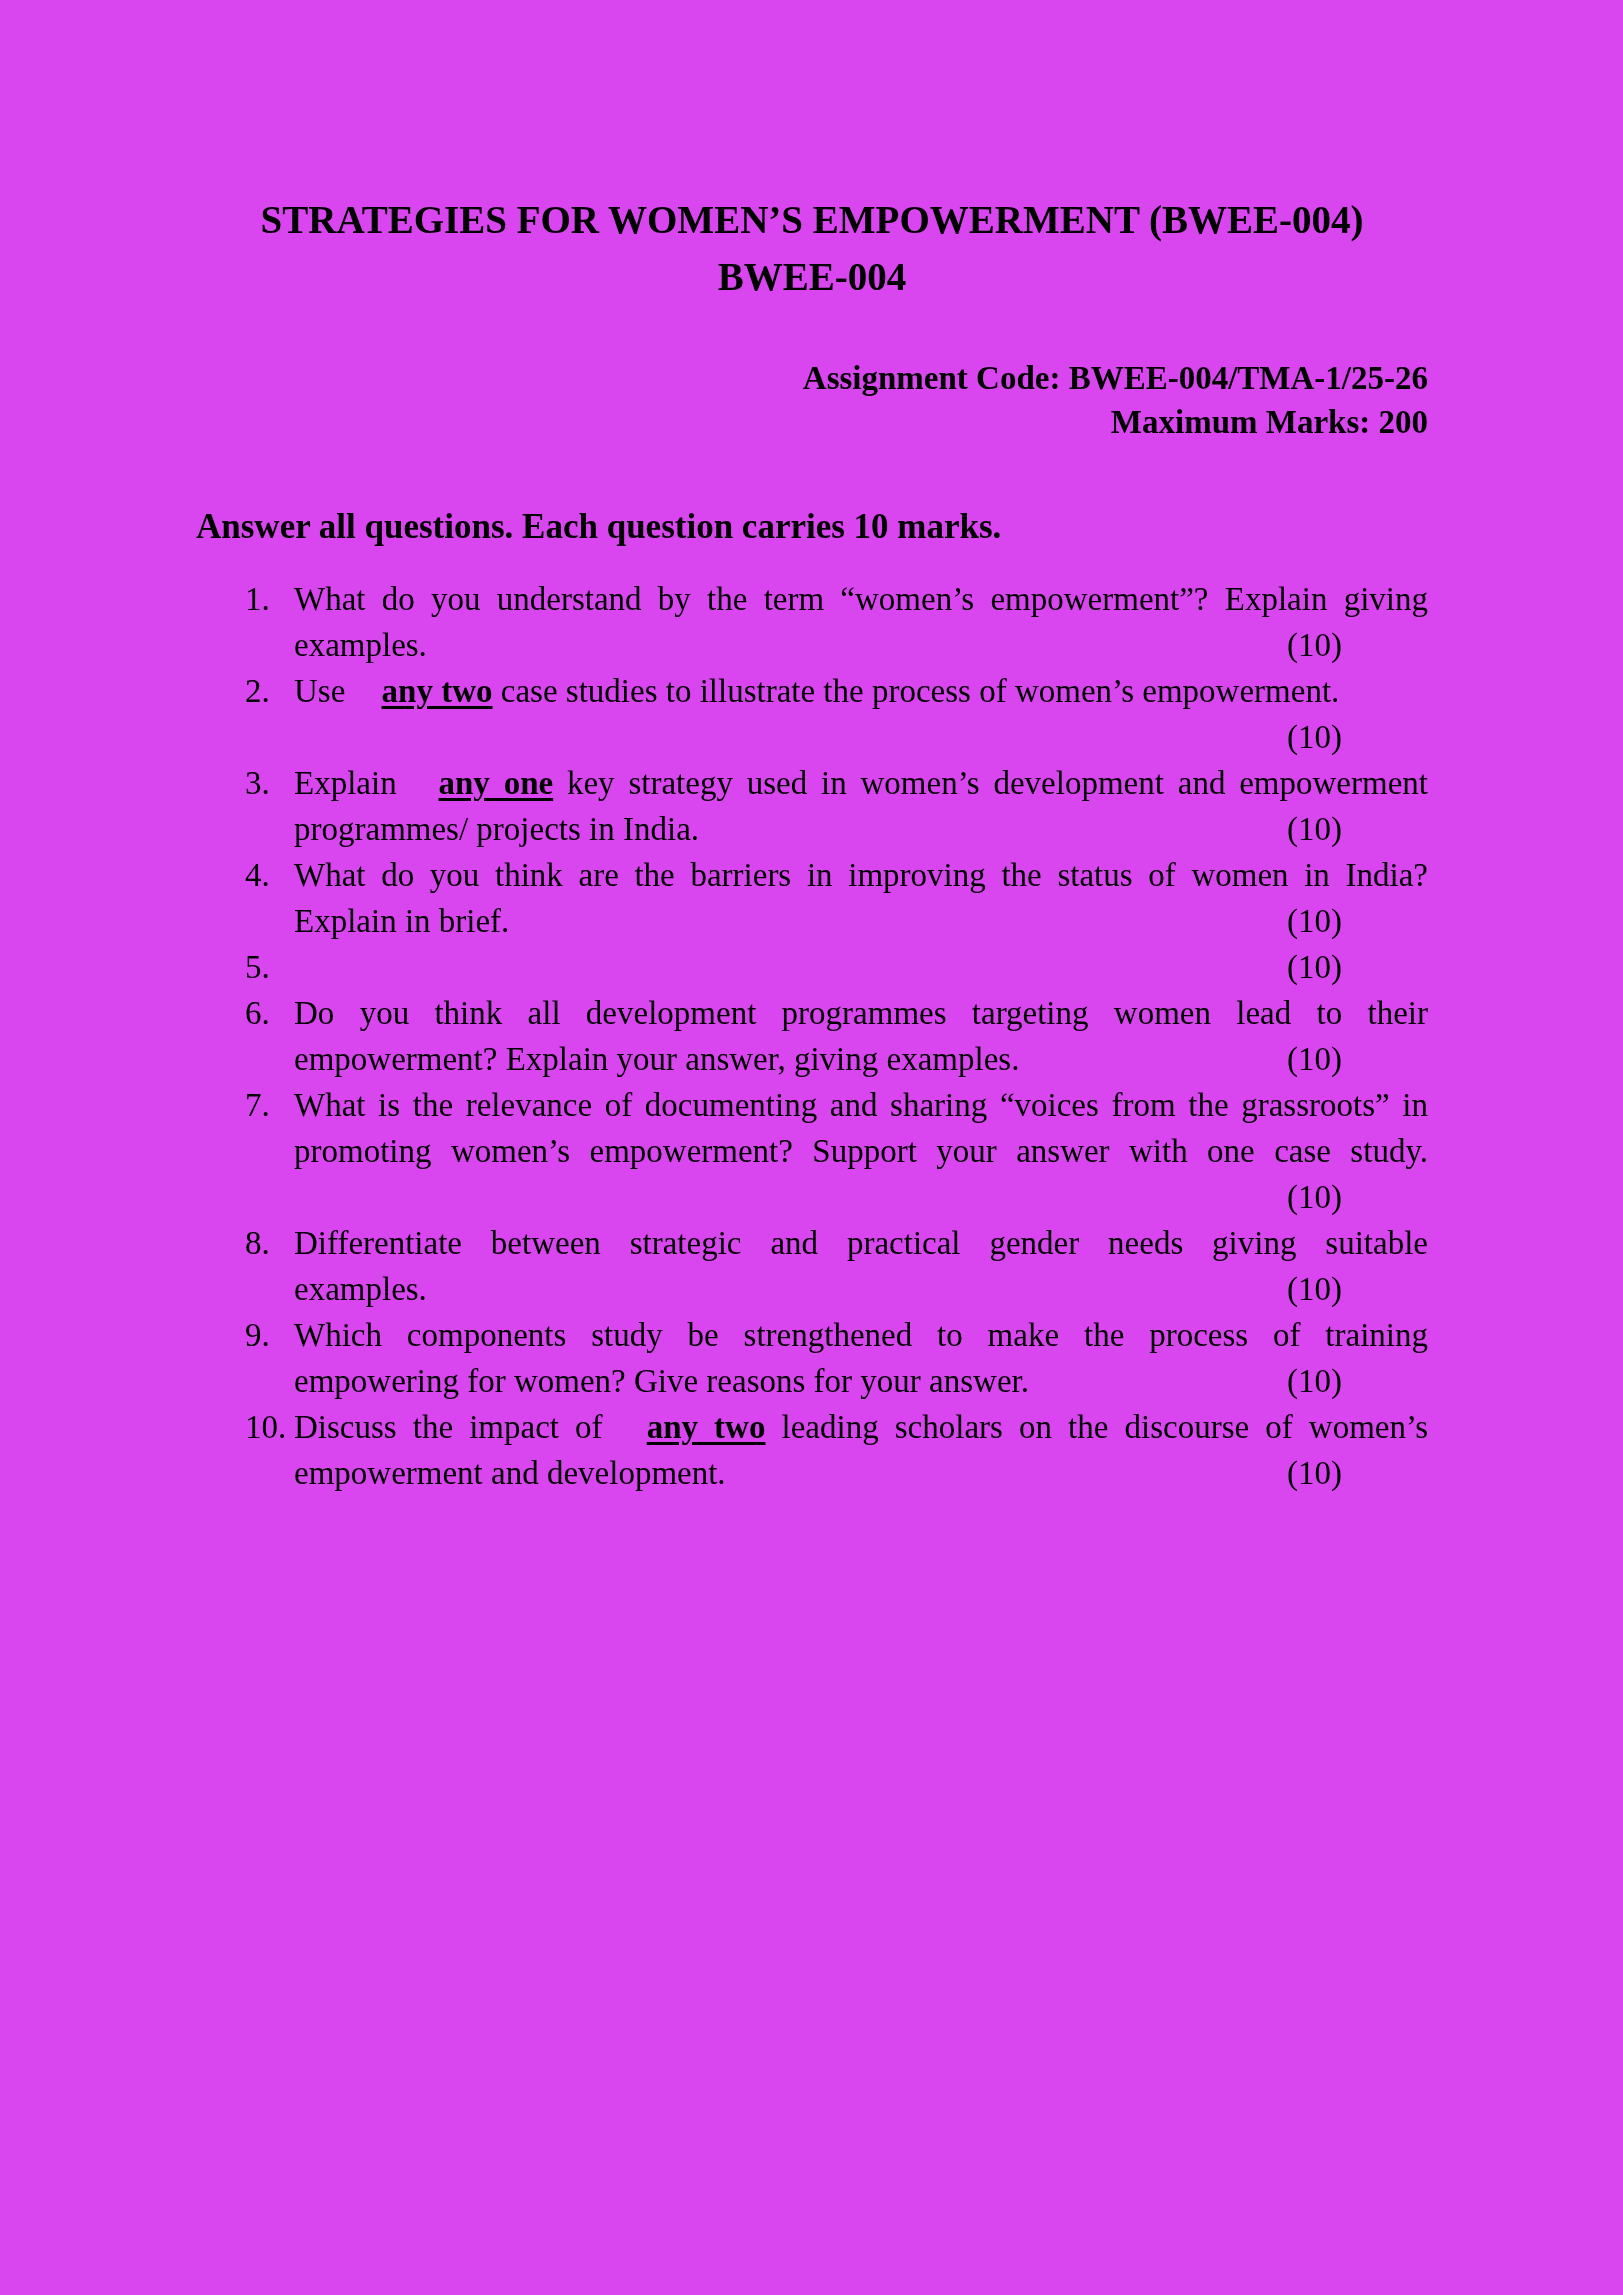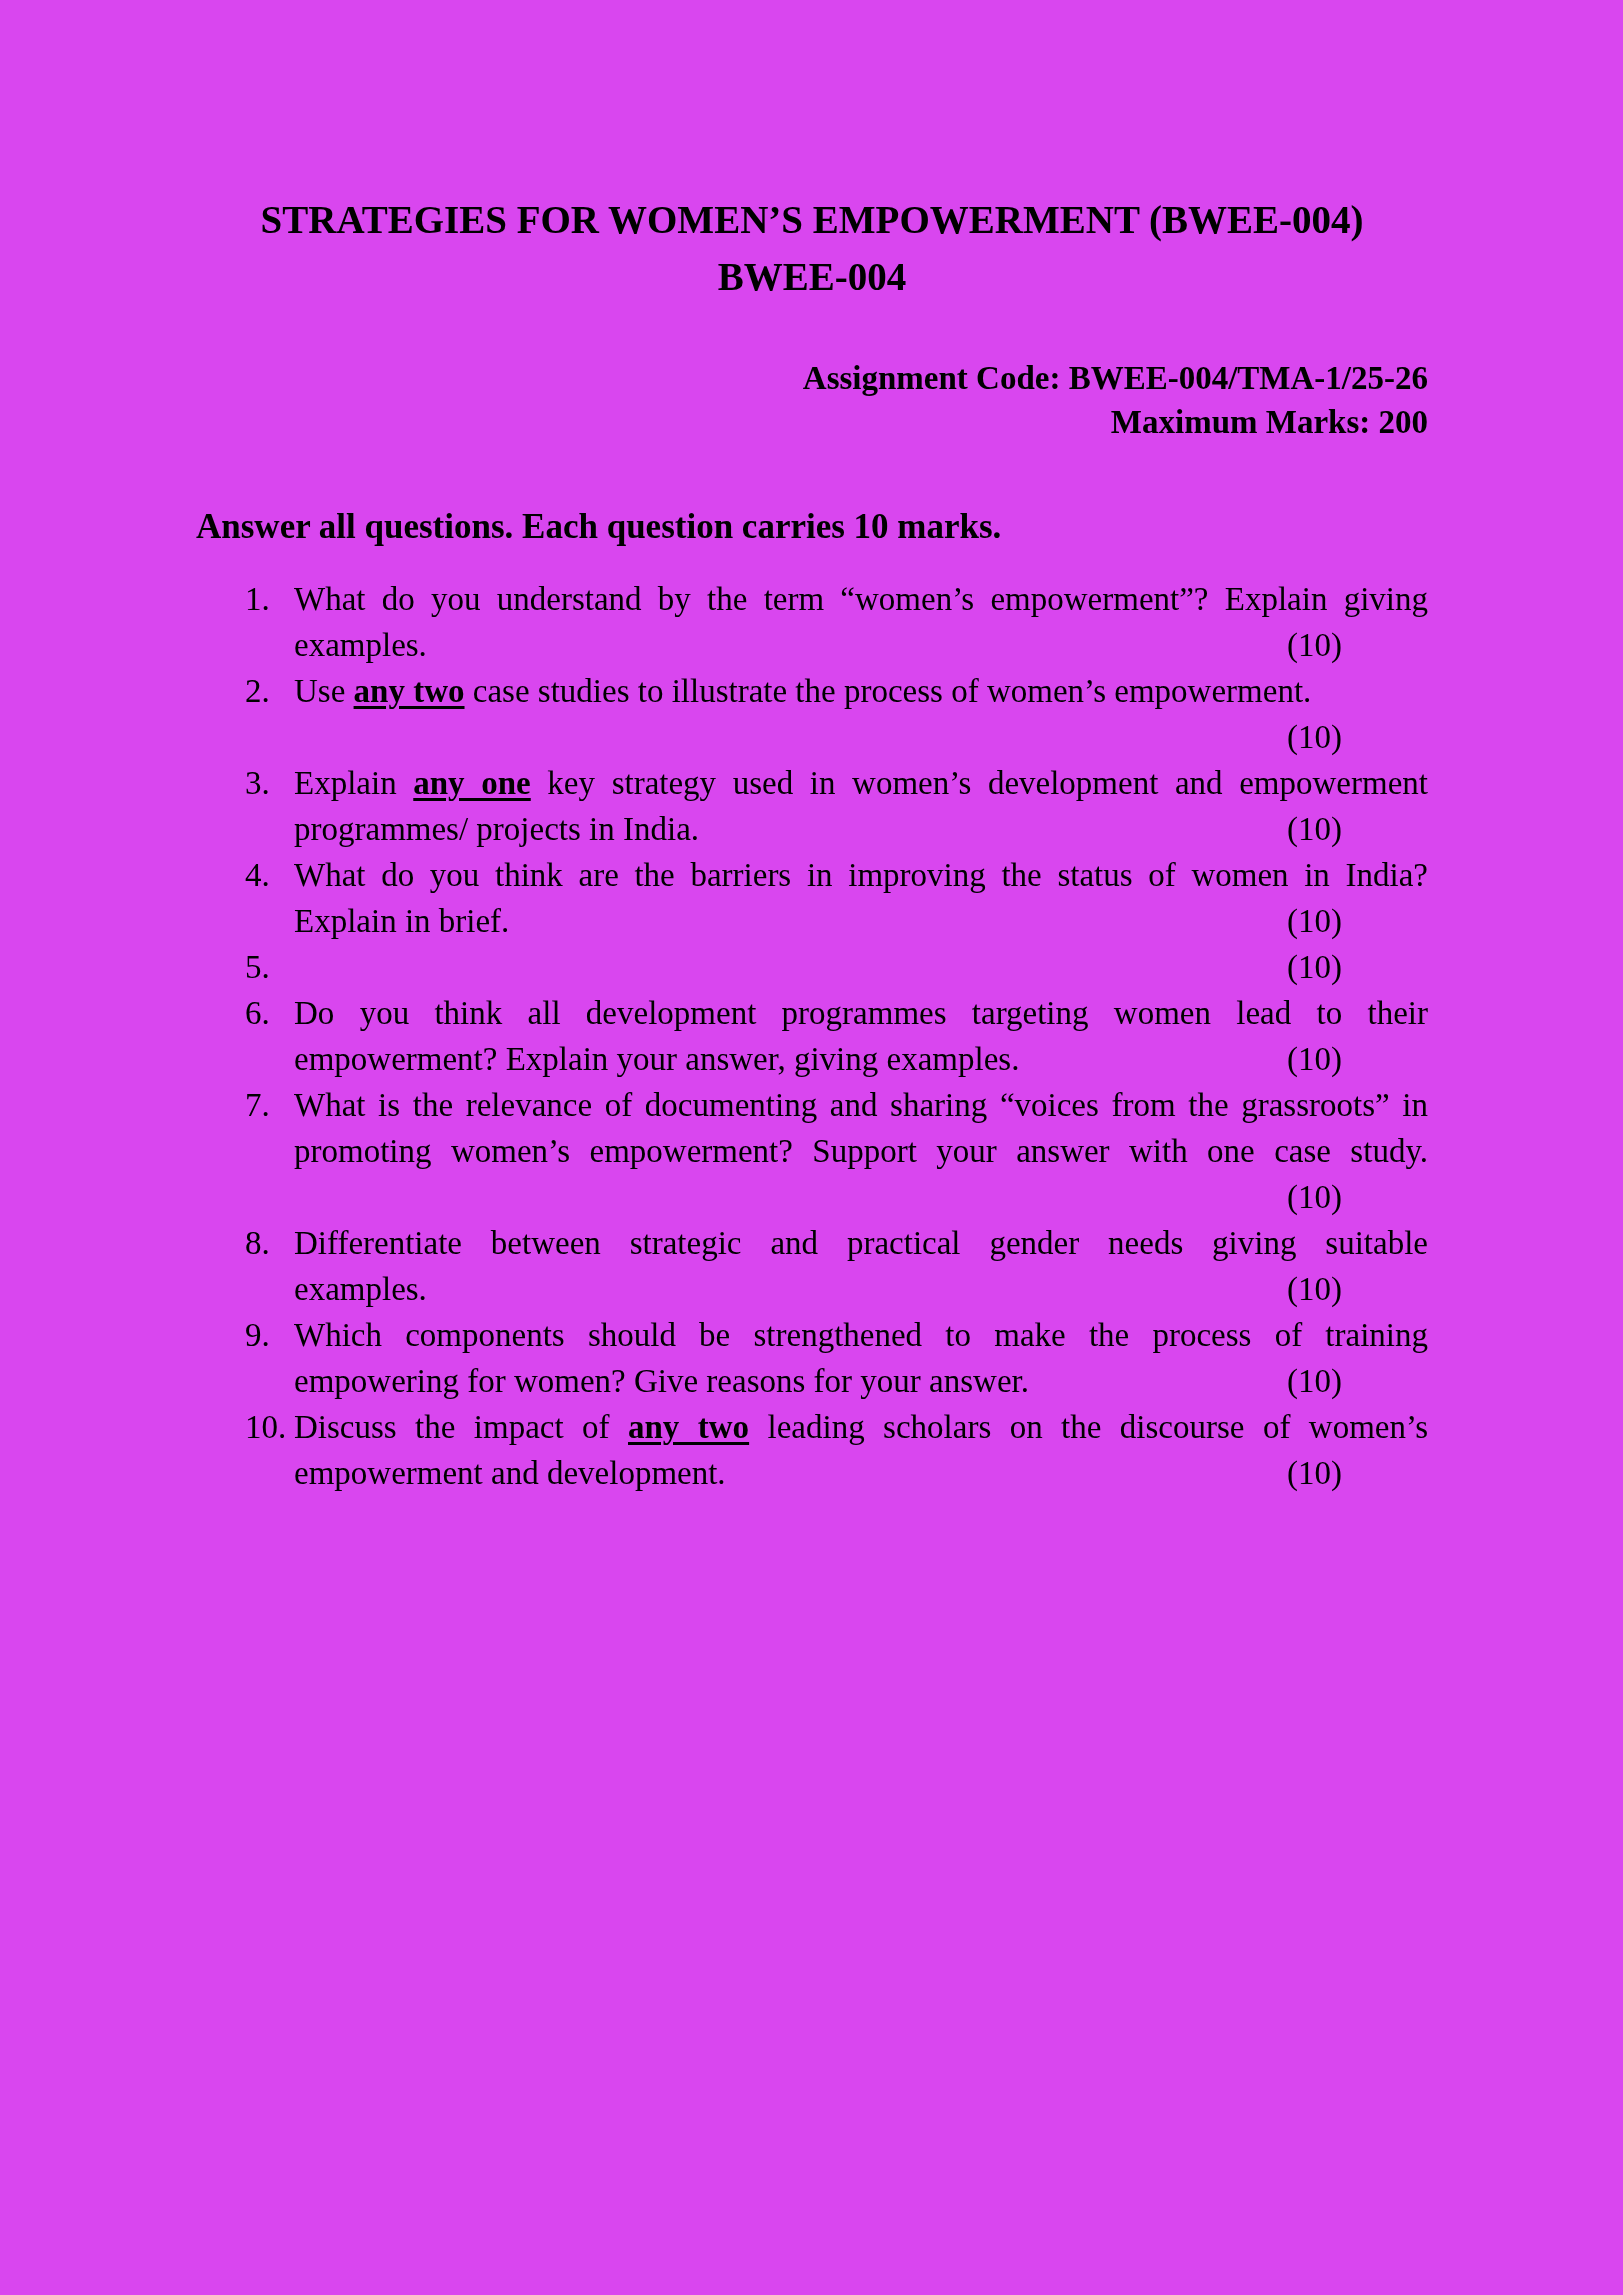--- a/index.html
+++ b/index.html
@@ -62,20 +62,21 @@
   .q-marks {
     position: absolute;
     right: 86px; top: 0;
     letter-spacing: normal;
   }
   .emph {
     font-weight: bold;
     text-decoration: underline;
     text-decoration-thickness: 3.3px;
     text-underline-offset: 3.9px;
+    margin-left: 28px;
   }
 </style>
 </head>
 <body>
 
 <div class="page">
 
   <div class="title-block">
     <span class="title-line">STRATEGIES FOR WOMEN’S EMPOWERMENT (BWEE-004)</span>
     <span class="title-line">BWEE-004</span>
@@ -119,21 +120,21 @@
         <div class="q-line justify fitted"><span>promoting women’s empowerment? Support your answer with one case study.</span></div>
         <div class="q-line marks-only fitted">
           <span class="q-marks">(10)</span>
         </div>
       </div>
       <div class="question">
         <div class="q-line justify fitted"><span class="q-num">8.</span><span>Differentiate between strategic and practical gender needs giving suitable</span></div>
         <div class="q-line end fitted"><span>examples.</span><span class="q-marks">(10)</span></div>
       </div>
       <div class="question">
-        <div class="q-line justify fitted"><span class="q-num">9.</span><span>Which components should be strengthened to make the process of training</span></div>
+        <div class="q-line justify fitted"><span class="q-num">9.</span><span>Which components study be strengthened to make the process of training</span></div>
         <div class="q-line end fitted"><span>empowering for women? Give reasons for your answer.</span><span class="q-marks">(10)</span></div>
       </div>
       <div class="question">
         <div class="q-line justify fitted"><span class="q-num">10.</span><span>Discuss the impact of </span><span class="emph">any two</span><span> leading scholars on the discourse of women’s</span></div>
         <div class="q-line end fitted"><span>empowerment and development.</span><span class="q-marks">(10)</span></div>
       </div>
     </div>
 
 </div>
 

